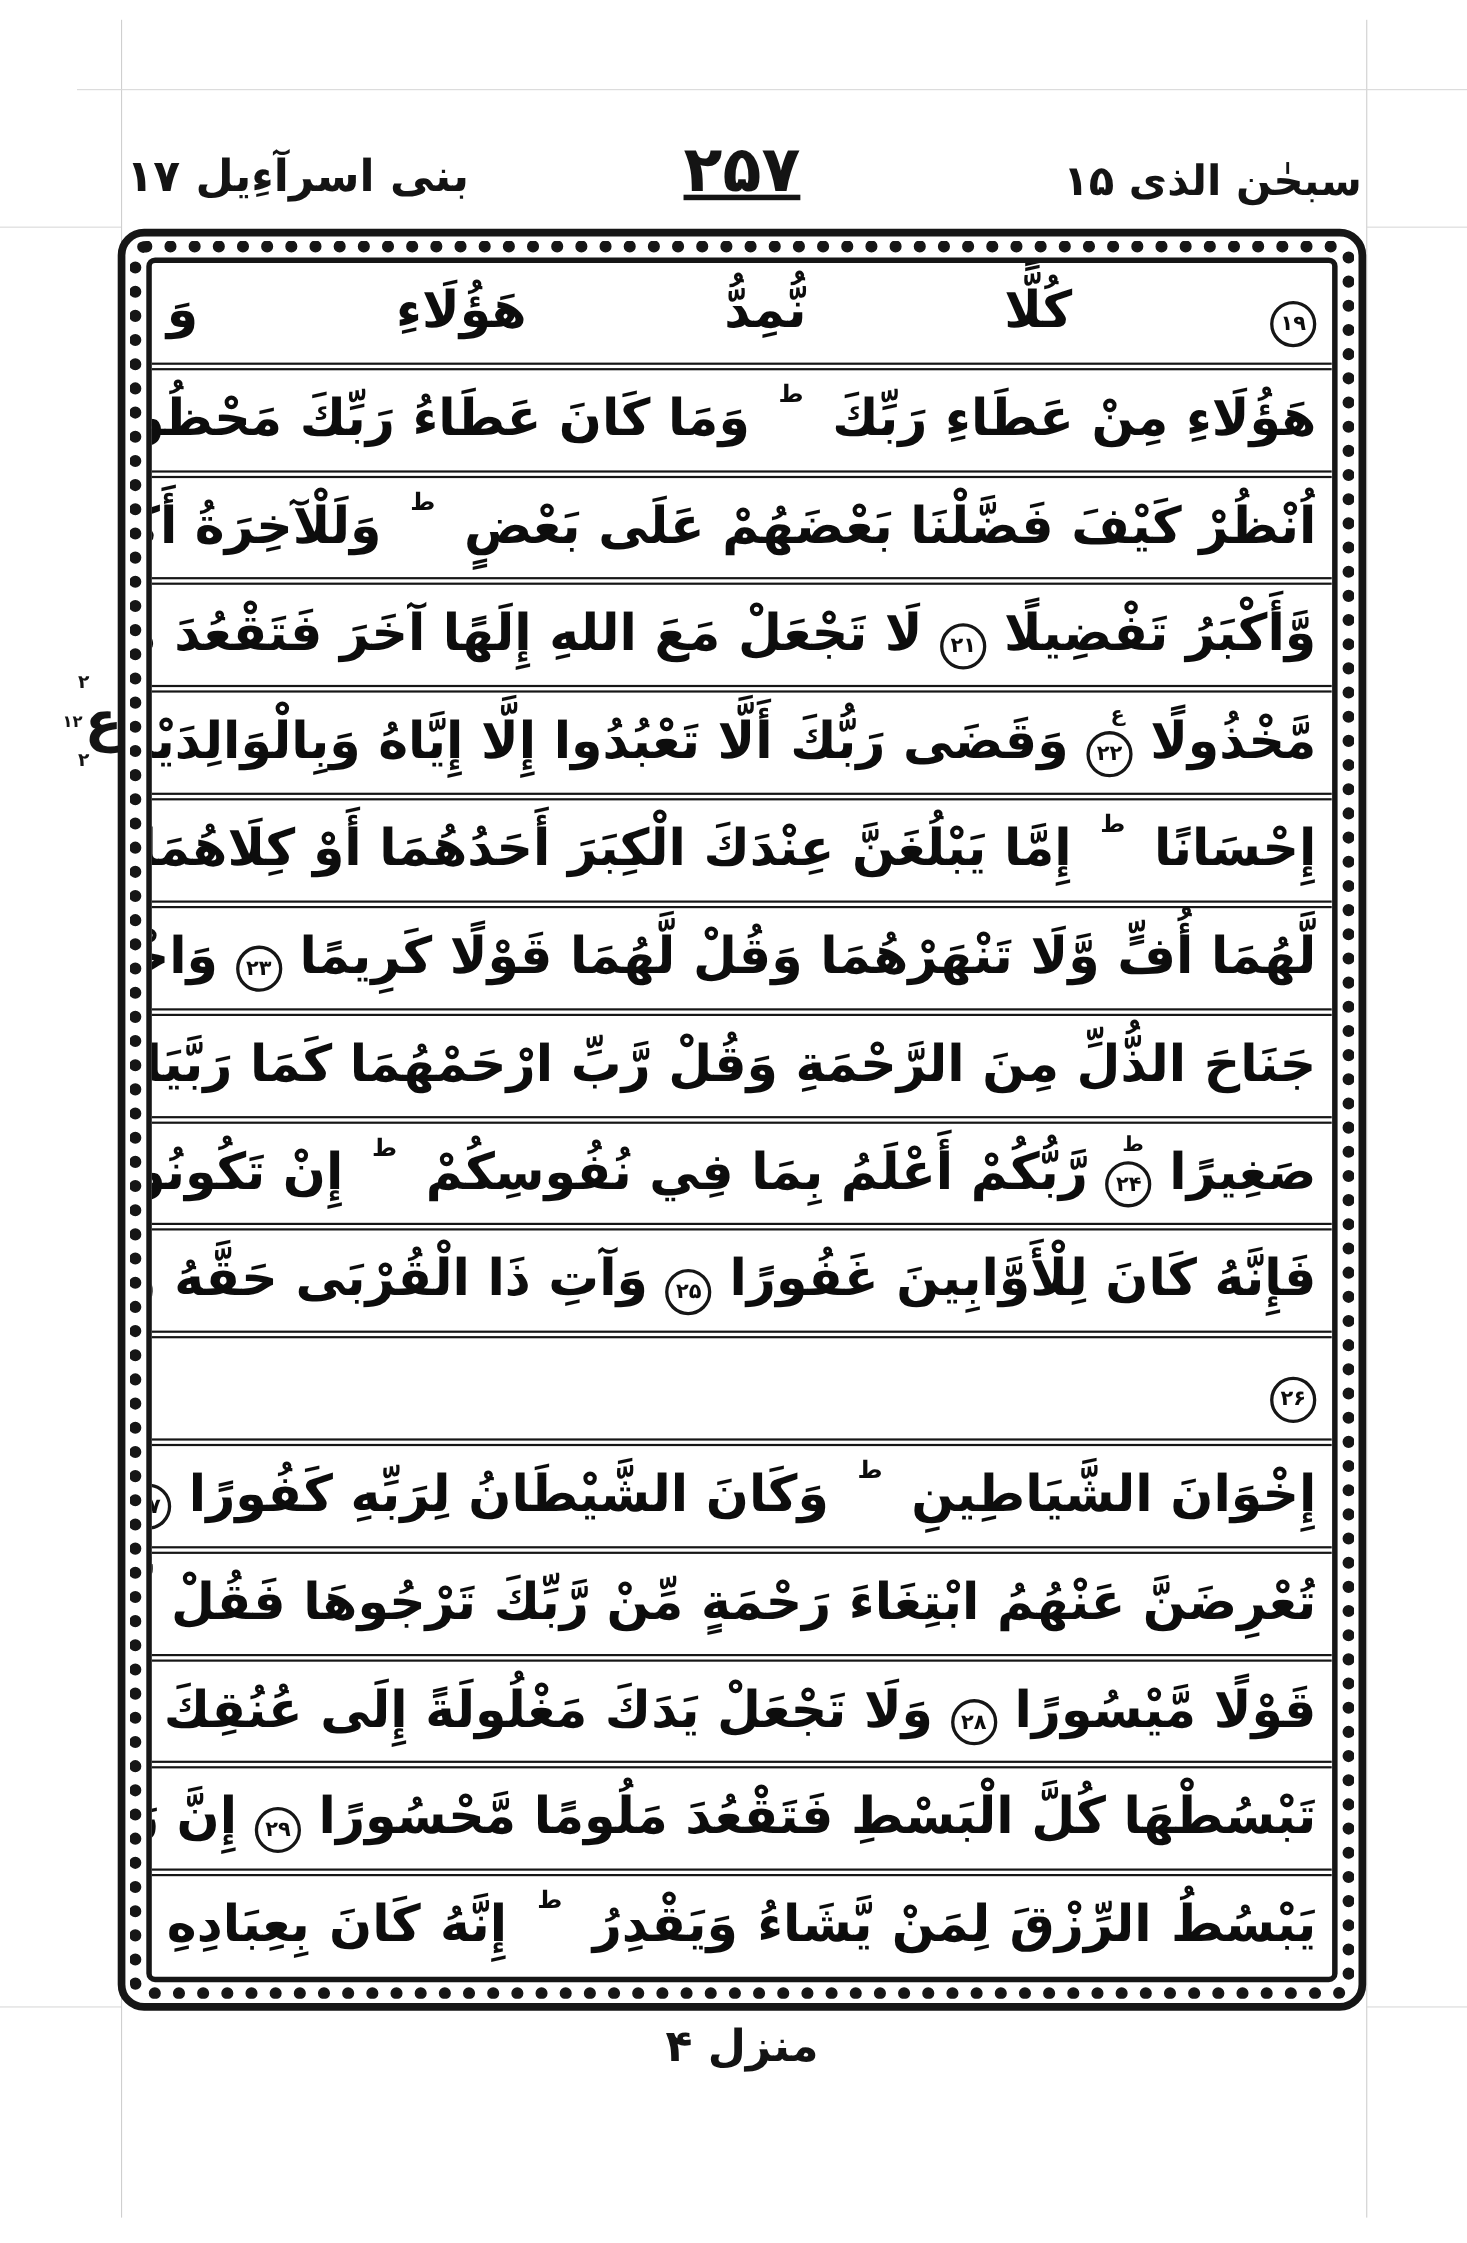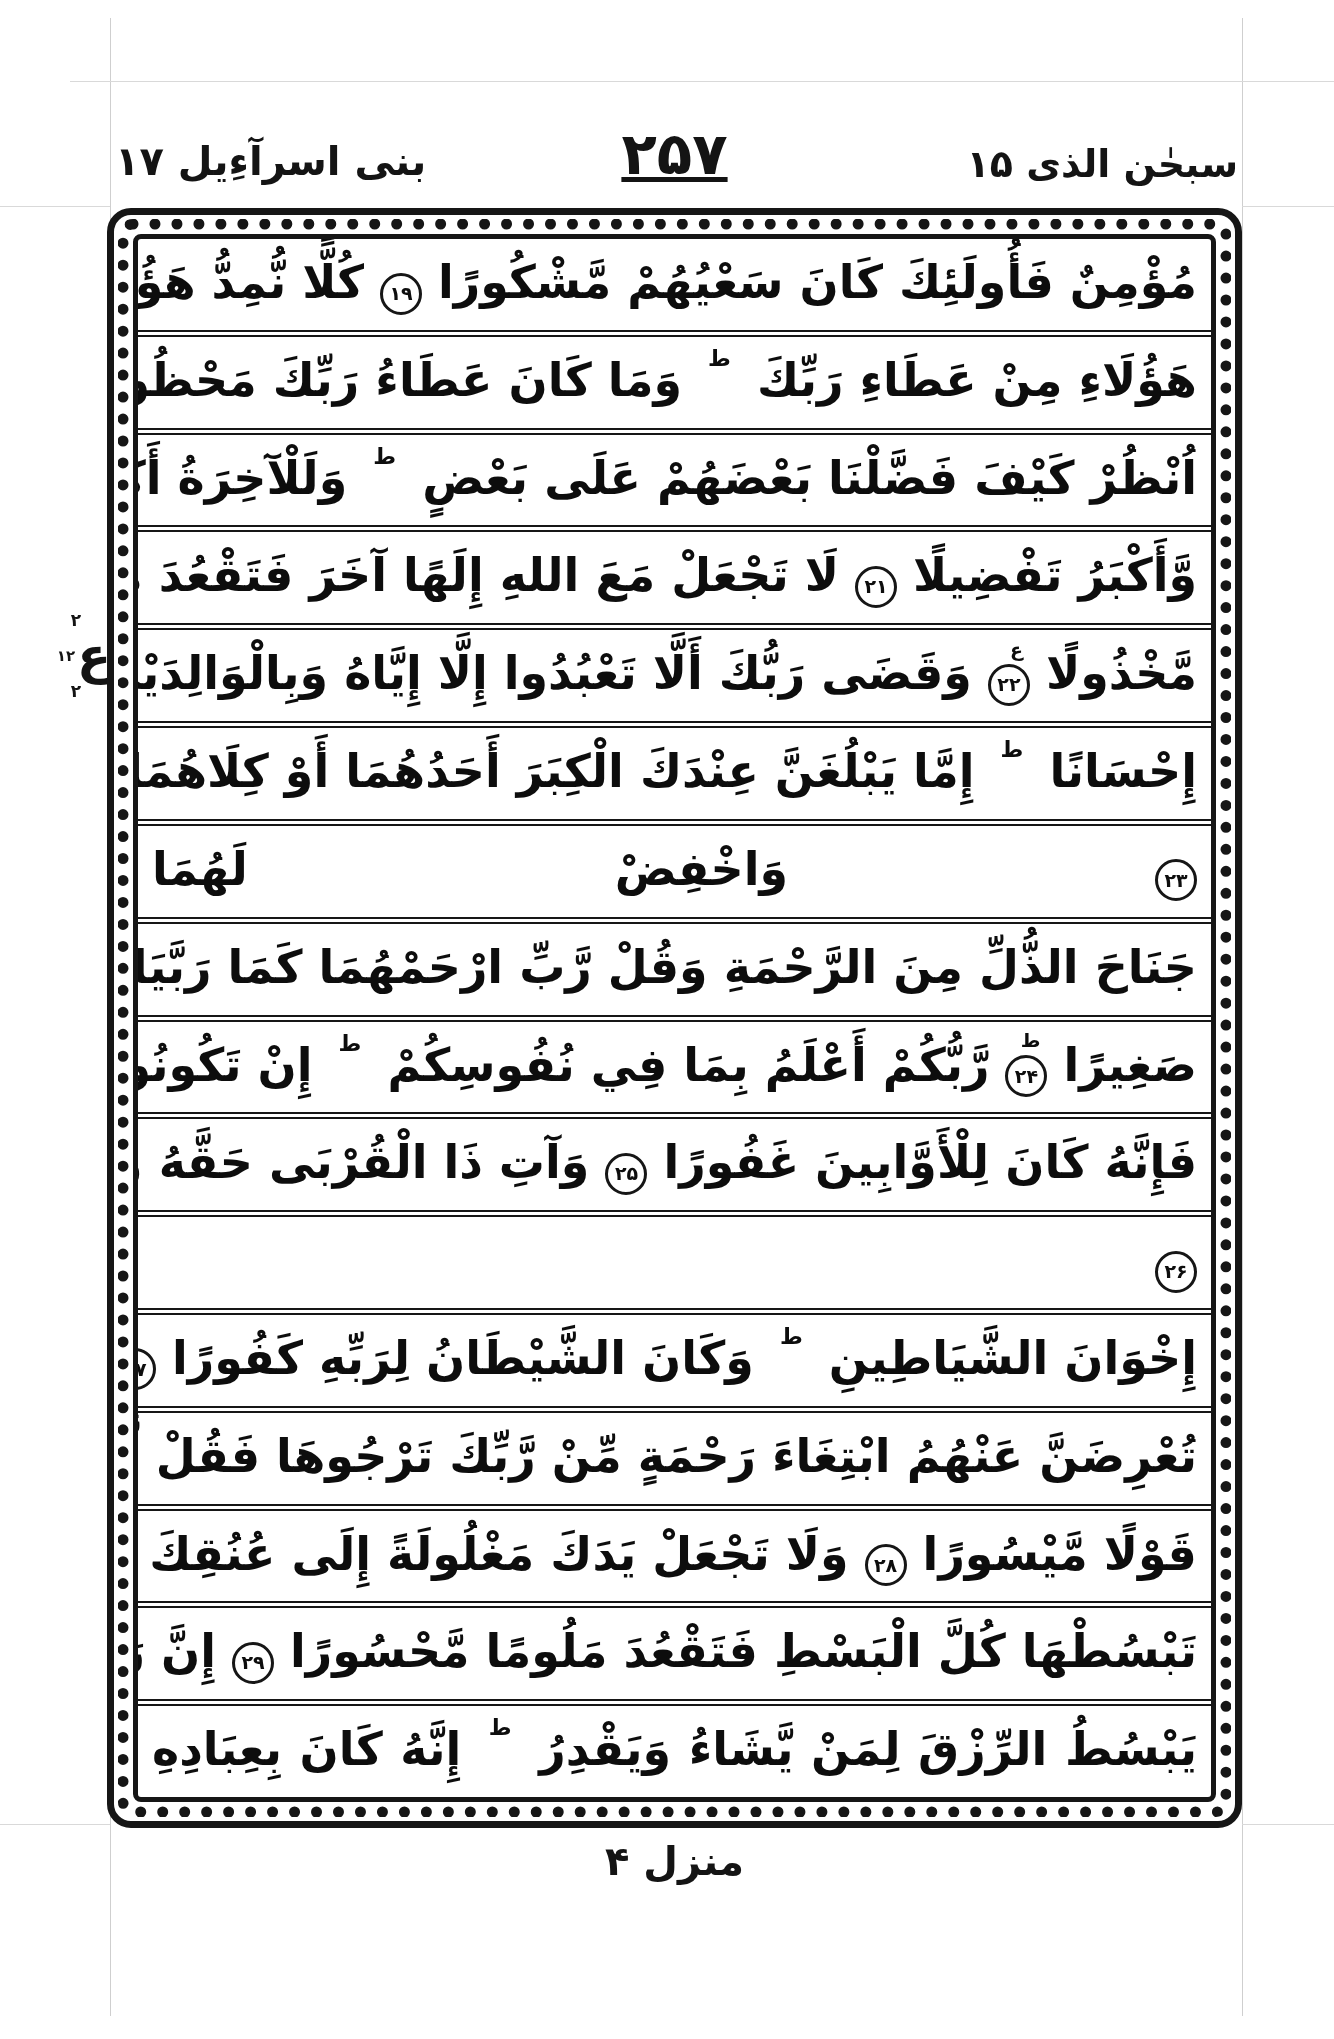--- a/index.html
+++ b/index.html
@@ -100,34 +100,34 @@
   <span class="mid">
     <span class="ain">ع</span>
     <span class="num">۱۲</span>
   </span>
   <span class="small">۲</span>
 </div>
 
 <div class="frame-outer">
   <div class="frame-ornament">
     <div class="frame-inner">
-        <div class="qline"><span class="qtext">مُؤْمِنٌ فَأُولَئِكَ كَانَ سَعْيُهُمْ مَّشْكُورًا</span> <span class="verse">
+        <div class="qline"> <span class="verse">
             <span>۱۹</span>
           </span> <span class="qtext">كُلًّا نُّمِدُّ هَؤُلَاءِ وَ</span> </div>
         <div class="qline"><span class="qtext">هَؤُلَاءِ مِنْ عَطَاءِ رَبِّكَ</span> <span class="waqf">ط</span> <span class="qtext">وَمَا كَانَ عَطَاءُ رَبِّكَ مَحْظُورًا</span>  </div>
         <div class="qline"><span class="qtext">اُنْظُرْ كَيْفَ فَضَّلْنَا بَعْضَهُمْ عَلَى بَعْضٍ</span> <span class="waqf">ط</span> <span class="qtext">وَلَلْآخِرَةُ أَكْبَرُ دَرَجَاتٍ</span> </div>
         <div class="qline"><span class="qtext">وَّأَكْبَرُ تَفْضِيلًا</span> <span class="verse">
             <span>۲۱</span>
           </span> <span class="qtext">لَا تَجْعَلْ مَعَ اللهِ إِلَهًا آخَرَ فَتَقْعُدَ مَذْمُومًا</span> </div>
         <div class="qline"><span class="qtext">مَّخْذُولًا</span> <span class="verse">
             <span>۲۲</span>
             <span class="vmark">ع</span>
           </span> <span class="qtext">وَقَضَى رَبُّكَ أَلَّا تَعْبُدُوا إِلَّا إِيَّاهُ وَبِالْوَالِدَيْنِ</span> </div>
         <div class="qline"><span class="qtext">إِحْسَانًا</span> <span class="waqf">ط</span> <span class="qtext">إِمَّا يَبْلُغَنَّ عِنْدَكَ الْكِبَرَ أَحَدُهُمَا أَوْ كِلَاهُمَا فَلَا تَقُلْ</span> </div>
-        <div class="qline"> <span class="verse">
+        <div class="qline"><span class="qtext">لَّهُمَا أُفٍّ وَّلَا تَنْهَرْهُمَا وَقُلْ لَّهُمَا قَوْلًا كَرِيمًا</span> <span class="verse">
             <span>۲۳</span>
           </span> <span class="qtext">وَاخْفِضْ لَهُمَا</span> </div>
         <div class="qline"><span class="qtext">جَنَاحَ الذُّلِّ مِنَ الرَّحْمَةِ وَقُلْ رَّبِّ ارْحَمْهُمَا كَمَا رَبَّيَانِي</span> </div>
         <div class="qline"><span class="qtext">صَغِيرًا</span> <span class="verse">
             <span>۲۴</span>
             <span class="vmark">ط</span>
           </span> <span class="qtext">رَّبُّكُمْ أَعْلَمُ بِمَا فِي نُفُوسِكُمْ</span> <span class="waqf">ط</span> <span class="qtext">إِنْ تَكُونُوا صَالِحِينَ</span> </div>
         <div class="qline"><span class="qtext">فَإِنَّهُ كَانَ لِلْأَوَّابِينَ غَفُورًا</span> <span class="verse">
             <span>۲۵</span>
           </span> <span class="qtext">وَآتِ ذَا الْقُرْبَى حَقَّهُ وَالْمِسْكِينَ</span> </div>

